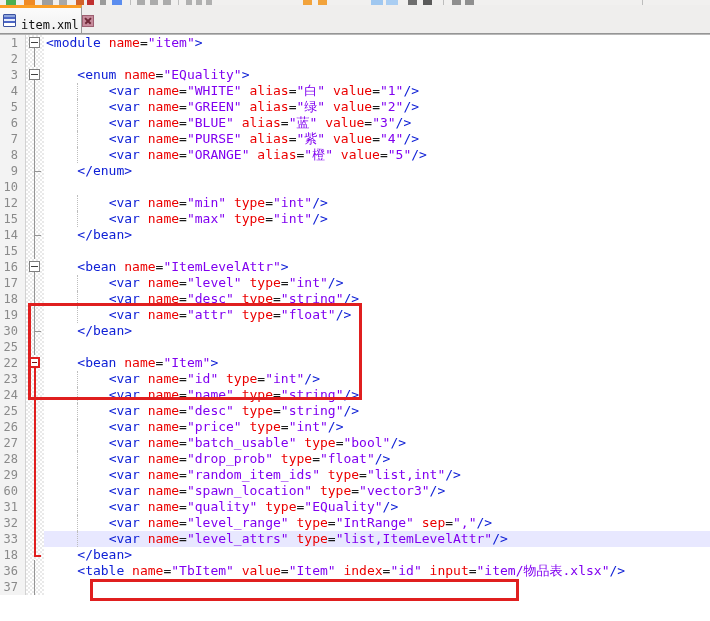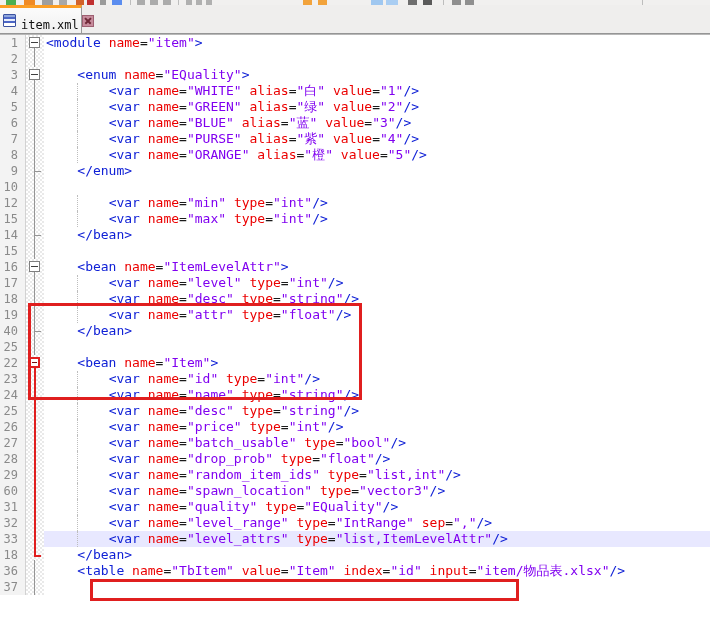--- a/index.html
+++ b/index.html
@@ -244,21 +244,21 @@
         <span class="code"><span class="guide"></span><span class="tk-plain">        </span><span class="tk-tag">&lt;var</span><span class="tk-plain"> </span><span class="tk-attr">name</span><span class="tk-eq">=</span><span class="tk-val">"desc"</span><span class="tk-plain"> </span><span class="tk-attr">type</span><span class="tk-eq">=</span><span class="tk-val">"string"</span><span class="tk-tag">/&gt;</span></span>
       </div>
       <div class="row">
         <span class="num">19</span>
         <span class="fold">
           <span class="vline"></span>
         </span>
         <span class="code"><span class="guide"></span><span class="tk-plain">        </span><span class="tk-tag">&lt;var</span><span class="tk-plain"> </span><span class="tk-attr">name</span><span class="tk-eq">=</span><span class="tk-val">"attr"</span><span class="tk-plain"> </span><span class="tk-attr">type</span><span class="tk-eq">=</span><span class="tk-val">"float"</span><span class="tk-tag">/&gt;</span></span>
       </div>
       <div class="row">
-        <span class="num">40</span>
+        <span class="num">30</span>
         <span class="fold">
           <span class="vline"></span>
           <span class="tick"></span>
         </span>
         <span class="code"><span class="tk-plain">    </span><span class="tk-tag">&lt;/bean&gt;</span></span>
       </div>
       <div class="row">
         <span class="num">25</span>
         <span class="fold">
           <span class="vline"></span>

